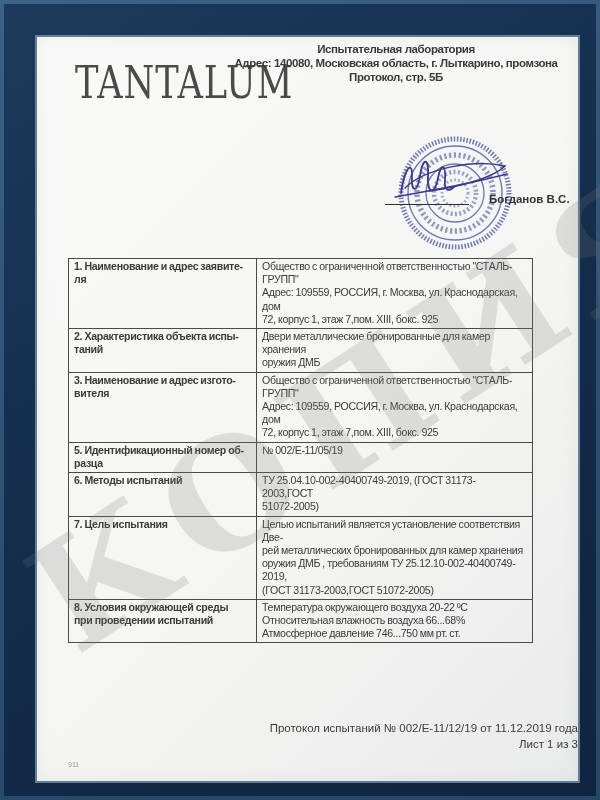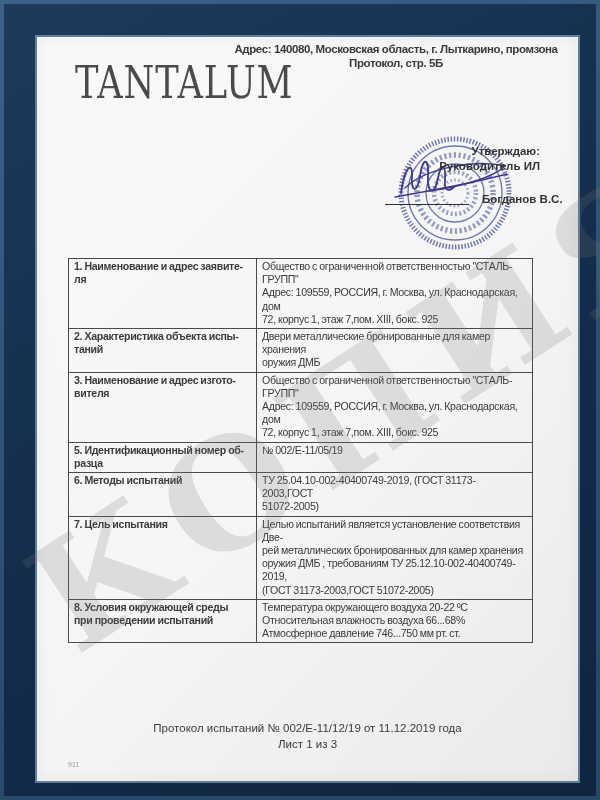--- a/index.html
+++ b/index.html
@@ -28,21 +28,21 @@
   }
   .lab-info div{margin:0;}
   .approve-block{
     position:absolute;right:38px;top:107px;text-align:right;
     font-size:11.5px;font-weight:700;line-height:15px;color:#333;
   }
   .stamp{position:absolute;left:358px;top:96px;width:120px;height:120px;opacity:.85;}
   .signature{position:absolute;left:350px;top:106px;width:132px;height:70px;}
   .sig-row{
     position:absolute;left:348px;top:151px;width:172px;height:17px;
-    display:flex;align-items:flex-end;gap:13px;
+    display:flex;align-items:flex-end;gap:20px;
   }
   .sig-line{flex:0 0 84px;border-bottom:1.5px solid #2e2e2e;height:14px;}
   .sig-name{font-size:11.5px;font-weight:700;color:#333;white-space:nowrap;}
   .doc-title{
     position:absolute;left:0;right:0;top:186px;text-align:center;
     font-size:12.5px;font-weight:700;line-height:15.5px;color:#2e2e2e;letter-spacing:-0.2px;
   }
   .watermark{
     position:absolute;left:-40px;right:-40px;top:318px;text-align:center;
     font-family:"DejaVu Serif",serif;font-size:150px;font-weight:700;
@@ -55,59 +55,56 @@
   }
   table.protocol td{
     border:1px solid #4a4a4a;vertical-align:top;
     padding:1px 6px 2px 5px;
     font-size:10.6px;line-height:13.2px;color:#3b3b3b;
     letter-spacing:-0.3px;word-spacing:-0.5px;
     white-space:pre-line;overflow:hidden;
   }
   td.cell-label{width:176px;font-weight:700;}
   .doc-footer{
-    position:absolute;left:0;right:0;top:684px;text-align:center;
+    position:absolute;left:0;right:0;top:684px;text-align:right;
     font-size:11.5px;line-height:15.5px;color:#3b3b3b;
   }
   .corner-note{position:absolute;left:31px;top:724px;font-size:7px;color:#9a9a9a;}
   svg .seal{stroke:#5663ab;fill:none;}
   svg .ink{stroke:#3d3a8e;fill:none;stroke-linecap:round;}
 </style>
 </head>
 <body>
 
 <div class="frame">
   <div class="frame-mat"></div>
   <div class="paper">
 
     <div class="logo">TANTALUM</div>
 
     <div class="lab-info">
+      <div>Испытательная лаборатория</div>
       <div>Адрес: 140080, Московская область, г. Лыткарино, промзона Протокол, стр. 5Б</div>
     </div>
 
     <svg class="stamp" viewBox="0 0 120 120">
       <circle class="seal" cx="60" cy="60" r="54" stroke-width="5" stroke-dasharray="1.5 1.7"></circle>
       <circle class="seal" cx="60" cy="60" r="47" stroke-width="1.4"></circle>
       <circle class="seal" cx="60" cy="60" r="38" stroke-width="5.5" stroke-dasharray="2.2 2.6" opacity="0.75"></circle>
       <circle class="seal" cx="60" cy="60" r="29" stroke-width="1.3"></circle>
       <circle class="seal" cx="60" cy="60" r="21" stroke-width="4.5" stroke-dasharray="2 2.4" opacity="0.7"></circle>
       <circle class="seal" cx="60" cy="60" r="13" stroke-width="3" stroke-dasharray="1.8 2.2" opacity="0.6"></circle>
     </svg>
 
     <svg class="signature" viewBox="0 0 132 70">
       <path class="ink" stroke-width="1.8" d="M14 50 C18 22,26 18,25 34 C24 48,30 52,33 33 C36 13,42 15,41 33 C40 51,48 53,51 35 C54 19,59 21,58 37 C57 49,62 49,68 43"></path>
       <path class="ink" stroke-width="1.5" d="M18 45 C38 25,88 16,118 23 C106 35,72 44,42 48"></path>
       <path class="ink" stroke-width="1.4" d="M8 54 C42 48,82 41,120 31"></path>
     </svg>
 
-    <div class="approve-block">
-      <div>Утверждаю:</div>
-      <div>Руководитель ИЛ</div>
-    </div>
 
     <div class="sig-row">
       <span class="sig-line"></span>
       <span class="sig-name">Богданов В.С.</span>
     </div>
 
 
     <div class="watermark">КОПИЯ</div>
 
     <table class="protocol">

